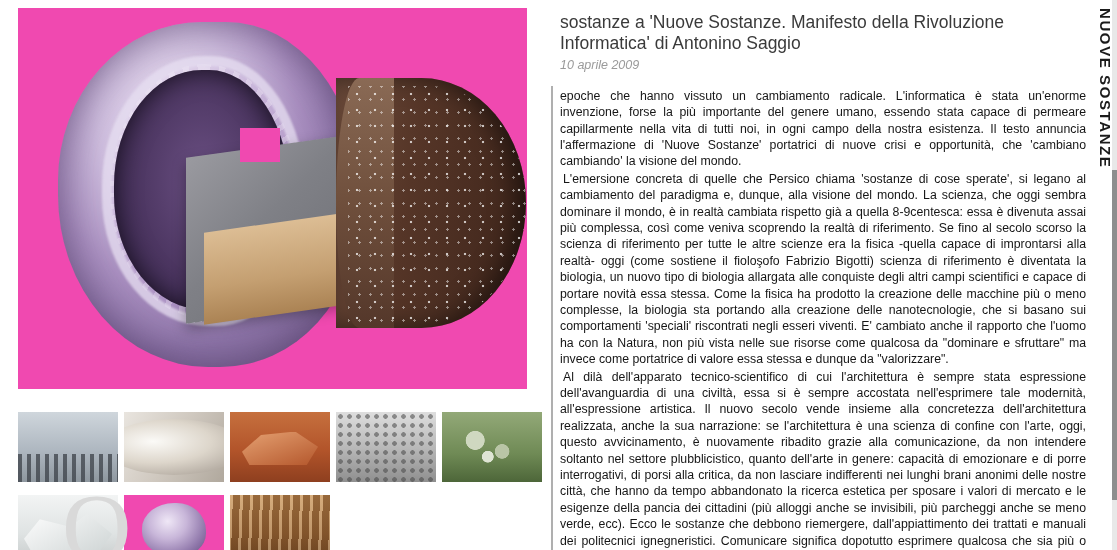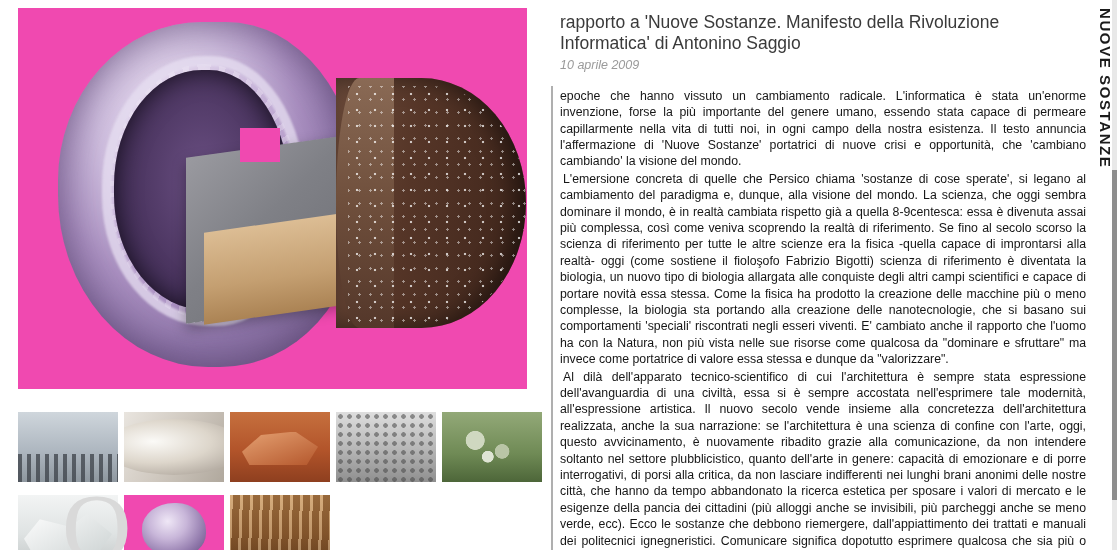--- a/index.html
+++ b/index.html
@@ -332,21 +332,21 @@
       <div class="thumb empty"></div>
       <div class="thumb empty"></div>
     </div>
 
     <div id="watermark-glyph">O</div>
   </div>
 
   <div id="text-rule"></div>
 
   <div id="right-col">
-    <h1 id="article-title">rapporto a 'Nuove Sostanze. Manifesto della Rivoluzione Informatica' di Antonino Saggio</h1>
+    <h1 id="article-title">sostanze a 'Nuove Sostanze. Manifesto della Rivoluzione Informatica' di Antonino Saggio</h1>
     <div id="article-date">10 aprile 2009</div>
 
     <div id="article-body">
       <p>epoche che hanno vissuto un cambiamento radicale. L'informatica è stata un'enorme invenzione, forse la più importante del genere umano, essendo stata capace di permeare capillarmente nella vita di tutti noi, in ogni campo della nostra esistenza. Il testo annuncia l'affermazione di 'Nuove Sostanze' portatrici di  nuove crisi e opportunità, che 'cambiano cambiando' la visione del mondo.</p>
       <p>L'emersione concreta di quelle che Persico chiama 'sostanze di cose sperate', si legano al cambiamento del paradigma e, dunque, alla visione del mondo. La scienza, che oggi sembra dominare il mondo, è in realtà cambiata rispetto già a quella 8-9centesca: essa è divenuta assai più complessa, così come veniva scoprendo la realtà di riferimento. Se fino al secolo scorso la scienza di riferimento per tutte le altre scienze era la fisica -quella capace di improntarsi alla realtà- oggi (come sostiene il fioloşofo Fabrizio Bigotti) scienza di riferimento è diventata la biologia, un nuovo tipo di biologia allargata alle conquiste degli altri campi scientifici e capace di portare novità essa stessa. Come la fisica ha prodotto la creazione delle macchine più o meno complesse, la biologia sta portando alla creazione delle nanotecnologie, che si basano sui comportamenti 'speciali' riscontrati negli esseri viventi. E' cambiato anche il rapporto che l'uomo ha con la Natura, non più vista nelle sue risorse come qualcosa da "dominare e sfruttare" ma invece come portatrice di valore essa stessa e dunque da "valorizzare".</p>
       <p>Al dilà dell'apparato tecnico-scientifico di cui l'architettura è sempre stata espressione dell'avanguardia di una civiltà, essa si è sempre accostata nell'esprimere tale modernità, all'espressione artistica. Il nuovo secolo vende insieme alla concretezza dell'architettura realizzata, anche la sua narrazione: se l'architettura è una scienza di confine con l'arte, oggi, questo avvicinamento, è nuovamente ribadito grazie alla comunicazione, da non intendere soltanto nel settore plubblicistico, quanto dell'arte in genere: capacità di emozionare e di porre interrogativi, di porsi alla critica, da non lasciare indifferenti nei lunghi brani anonimi delle nostre città, che hanno da tempo abbandonato la ricerca estetica per sposare i valori di mercato e le esigenze della pancia dei cittadini (più alloggi anche se invisibili, più parcheggi anche se meno verde, ecc). Ecco le sostanze che debbono riemergere, dall'appiattimento dei trattati e manuali dei politecnici ignegneristici. Comunicare significa dopotutto esprimere qualcosa che sia più o meno comprensibile, allora la scelta si sposta sul cosa dire; spesso si dice che l'arte sia morta poichè non si aveva più nulla da dire, se non il disagio che questa afasia comportava. L'epoca elettronica da questo punto di vista può aver liberato le voci degli artisti e degli architetti, che</p>
     </div>
   </div>
 
   <div id="masthead">

